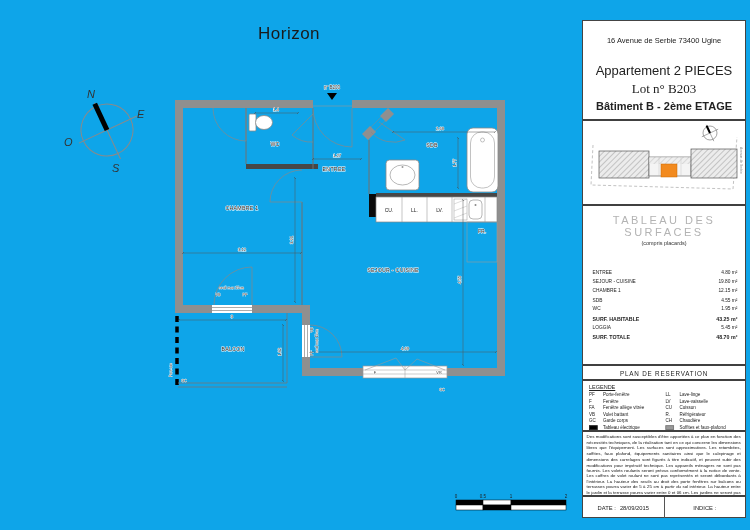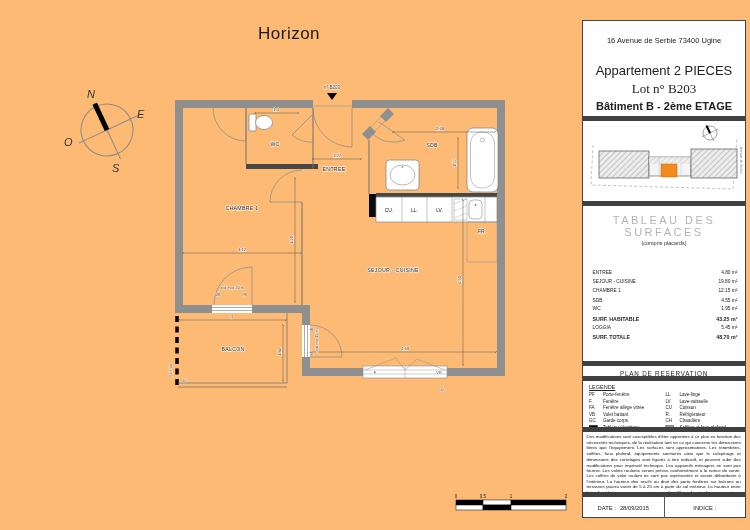--- a/index.html
+++ b/index.html
@@ -1,31 +1,31 @@
 <!DOCTYPE html>
 <html><head>
 <meta charset="utf-8">
 <style>
   html,body{margin:0;padding:0;background:#fff;}
-  .sheet{position:relative;width:750px;height:530px;background:#fdba74;overflow:hidden;
+  .sheet{position:relative;width:750px;height:530px;background:#0ea5e9;overflow:hidden;
          font-family:"Liberation Sans",sans-serif;color:#222;}
   .abs{position:absolute;}
 
   
   .title{left:258px;top:24px;font-size:17px;letter-spacing:.5px;color:#1a1a1a;}
 
   
   svg text{font-family:"Liberation Sans",sans-serif;}
   .ptxt{paint-order:stroke;stroke:#fff;stroke-width:.9px;fill:#222;}
   .dimtxt{paint-order:stroke;stroke:#fff;stroke-width:.8px;fill:#333;}
   .tinytxt{paint-order:stroke;stroke:#fff;stroke-width:.6px;fill:#444;}
 
   
   .sidebar{left:582px;top:20px;width:164px;height:498px;border:1px solid #444;background:#fff;box-sizing:border-box;}
-  .sec{box-sizing:border-box;border-bottom:5px solid #404040;overflow:hidden;position:relative;}
+  .sec{box-sizing:border-box;border-bottom:2px solid #404040;overflow:hidden;position:relative;}
   .sec1{height:100px;text-align:center;}
   .sec1 .addr{padding-top:15px;font-size:7.5px;}
   .sec1 .apt{margin-top:18px;font-size:13px;}
   .sec1 .lot{margin-top:3px;font-size:13px;font-family:Liberation Serif, serif;}
   .sec1 .bat{margin-top:3px;font-size:11px;font-weight:bold;}
   .sec2{height:85px;}
   .sec3{height:160px;}
   .surf-title{margin-top:8px;text-align:center;font-size:11px;letter-spacing:2.5px;color:#b3b3b3;font-weight:400;}
   .surf-sub{margin-top:2px;text-align:center;font-size:5.5px;color:#333;}
   .surf-rows{width:205px;transform:scale(.8);transform-origin:top left;margin-top:22px;padding:0 12px;box-sizing:border-box;}

